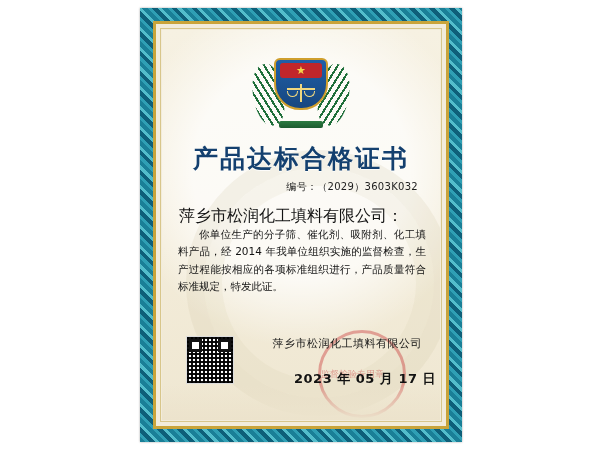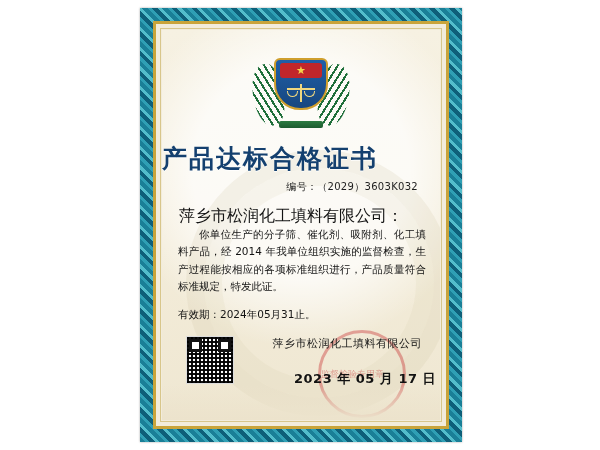--- a/index.html
+++ b/index.html
@@ -191,21 +191,21 @@
     background: linear-gradient(180deg, #2c7b41, #1d5c30);
     border-radius: 2px;
   }
 
   
   #cert-title {
     position: absolute;
     left: 0;
     top: 112px;
     width: 278px;
-    text-align: left;
+    text-align: center;
     font-family: "DejaVu Sans", sans-serif;
     font-size: 25px;
     font-weight: bold;
     letter-spacing: 2px;
     color: #14406f;
     text-shadow: 0 1px 0 rgba(255,255,255,0.8);
   }
 
   
   #cert-serial {
@@ -345,23 +345,20 @@
       <div id="cert-title">产品达标合格证书</div>
 
       <div id="cert-serial">
         <span>编号：</span><span>（2029）3603K032</span>
       </div>
 
       <div id="cert-company">萍乡市松润化工填料有限公司：</div>
 
       <div id="cert-body">你单位生产的分子筛、催化剂、吸附剂、化工填料产品，经 2014 年我单位组织实施的监督检查，生产过程能按相应的各项标准组织进行，产品质量符合标准规定，特发此证。</div>
 
-      <div id="cert-valid">
-        <span>有效期：</span><span>2024年05月31止。</span>
-      </div>
 
       <div id="qr-code"></div>
 
       <div id="seal">监督检验专用章</div>
 
       <div id="issuer">萍乡市松润化工填料有限公司</div>
       <div id="issue-date">2023 年 05 月 17 日</div>
 
       <div id="bottom-strip"></div>
     </div>

